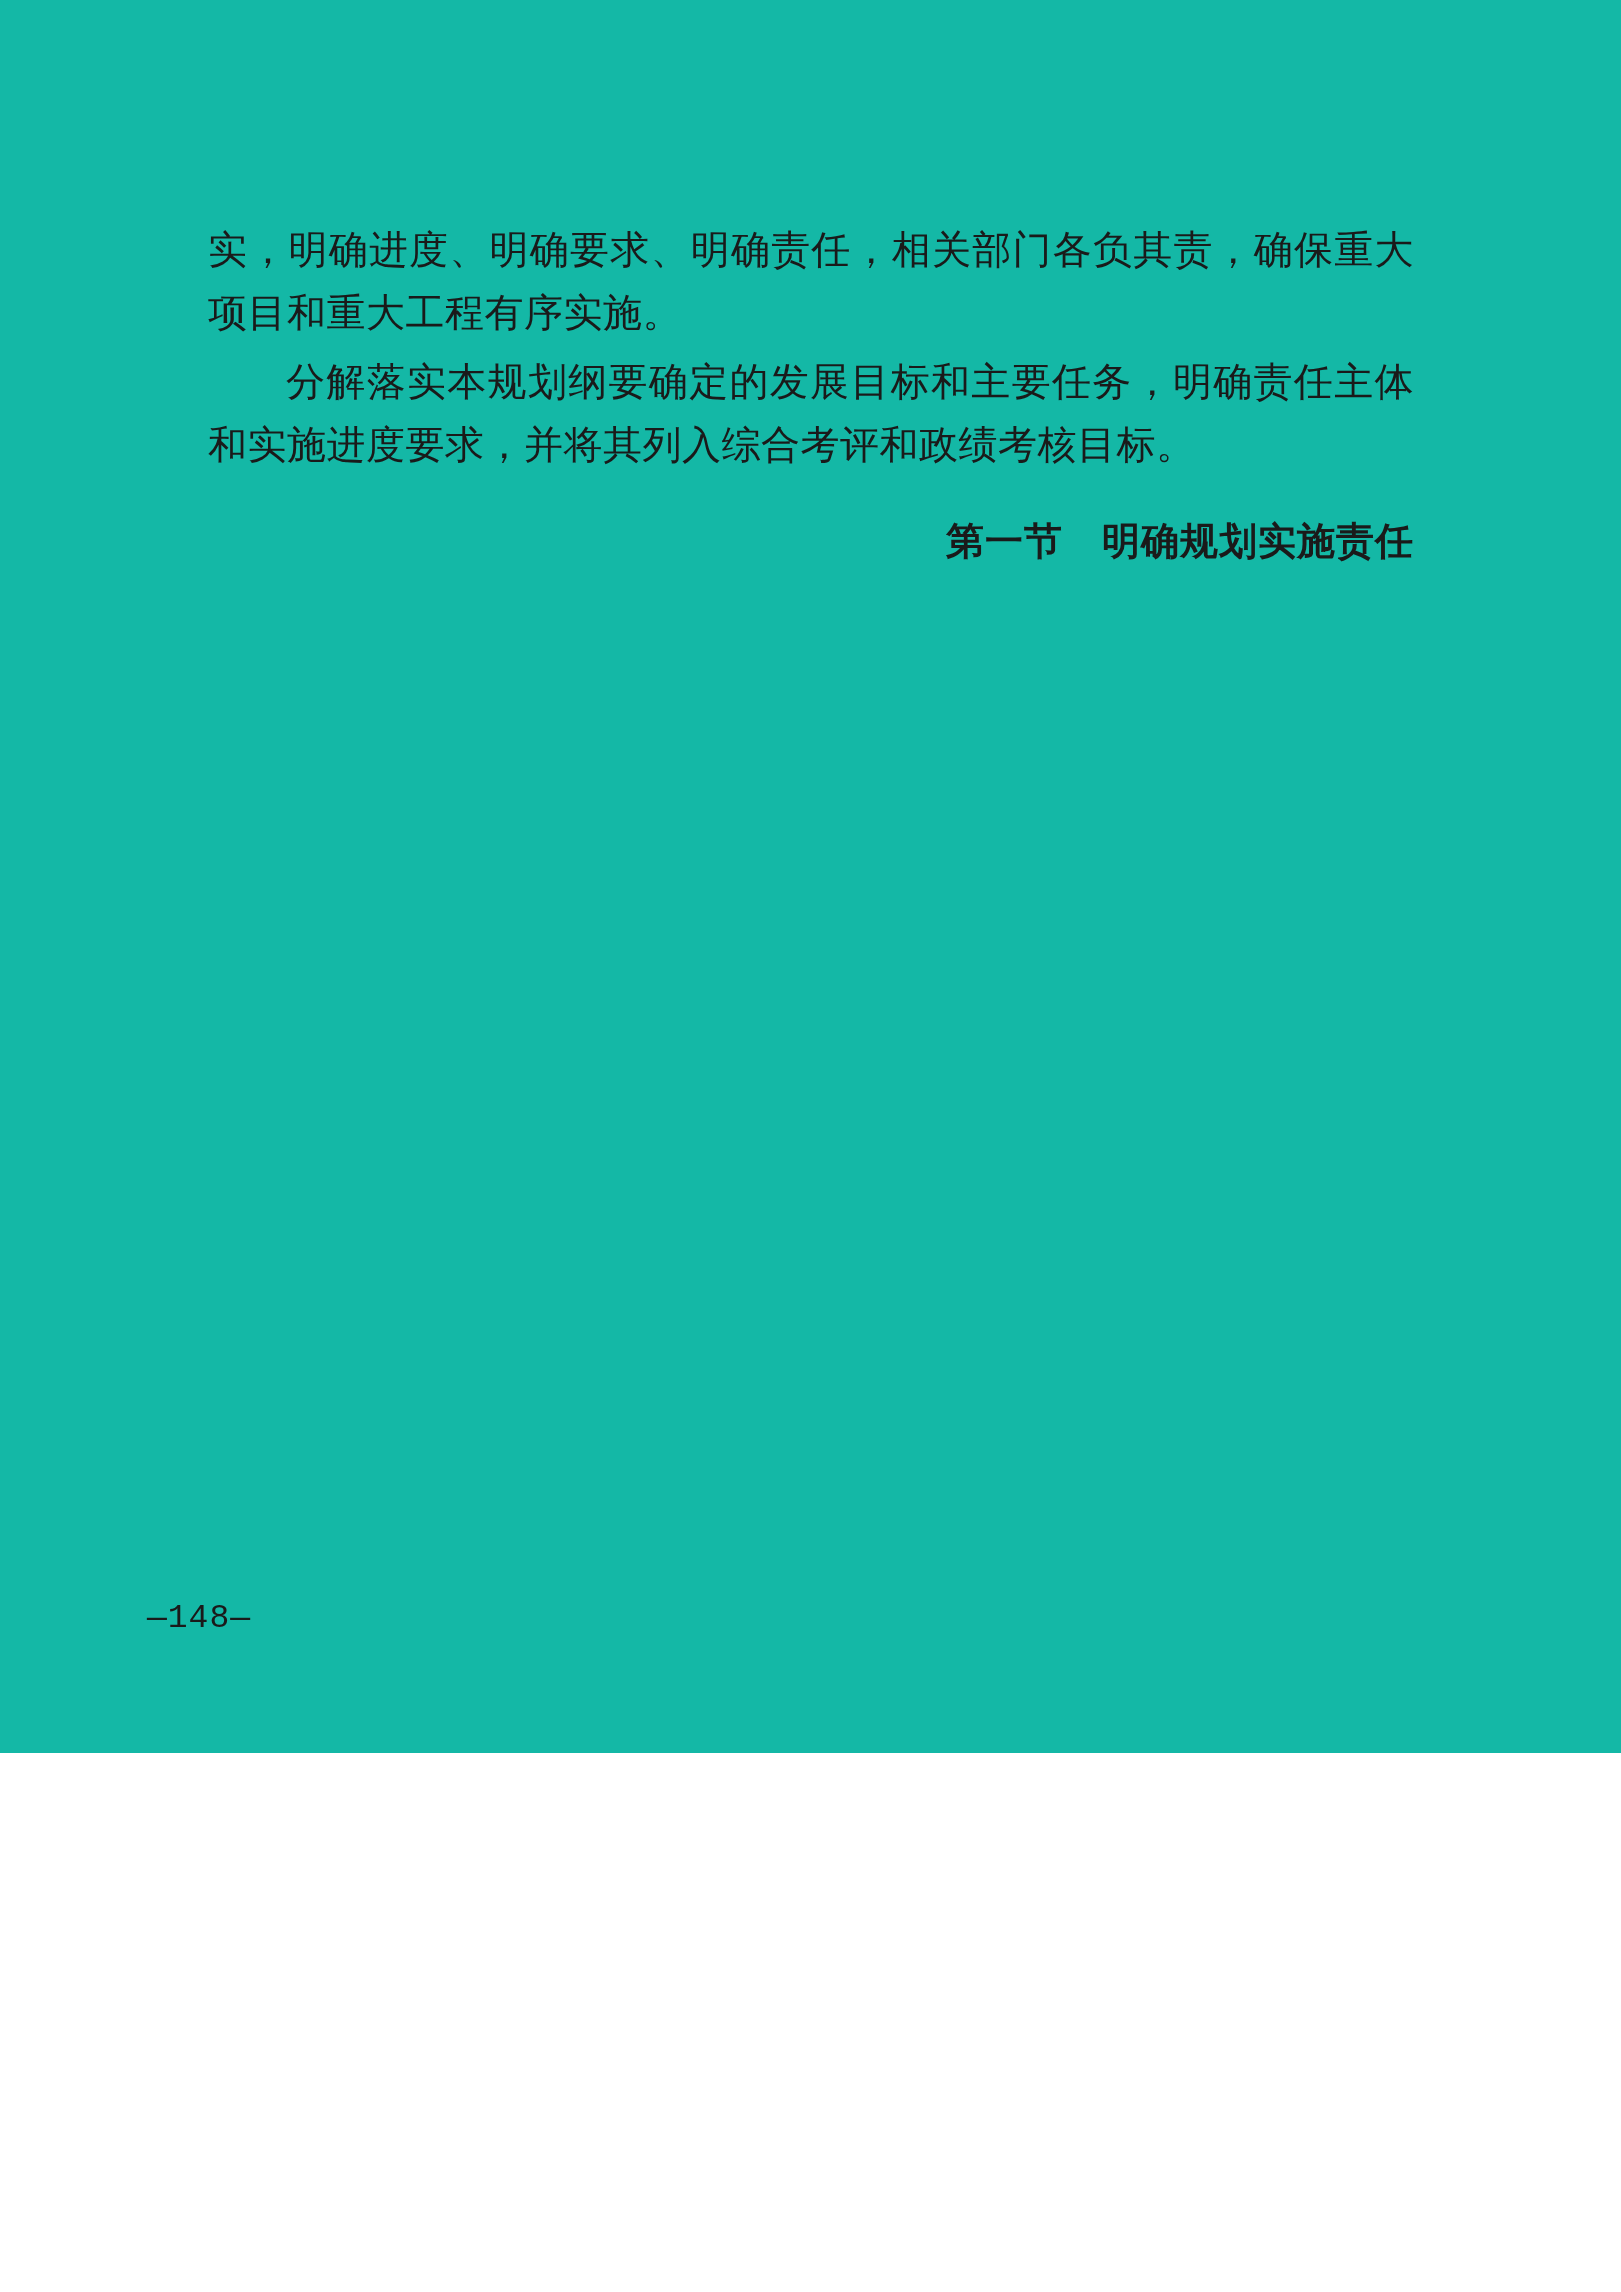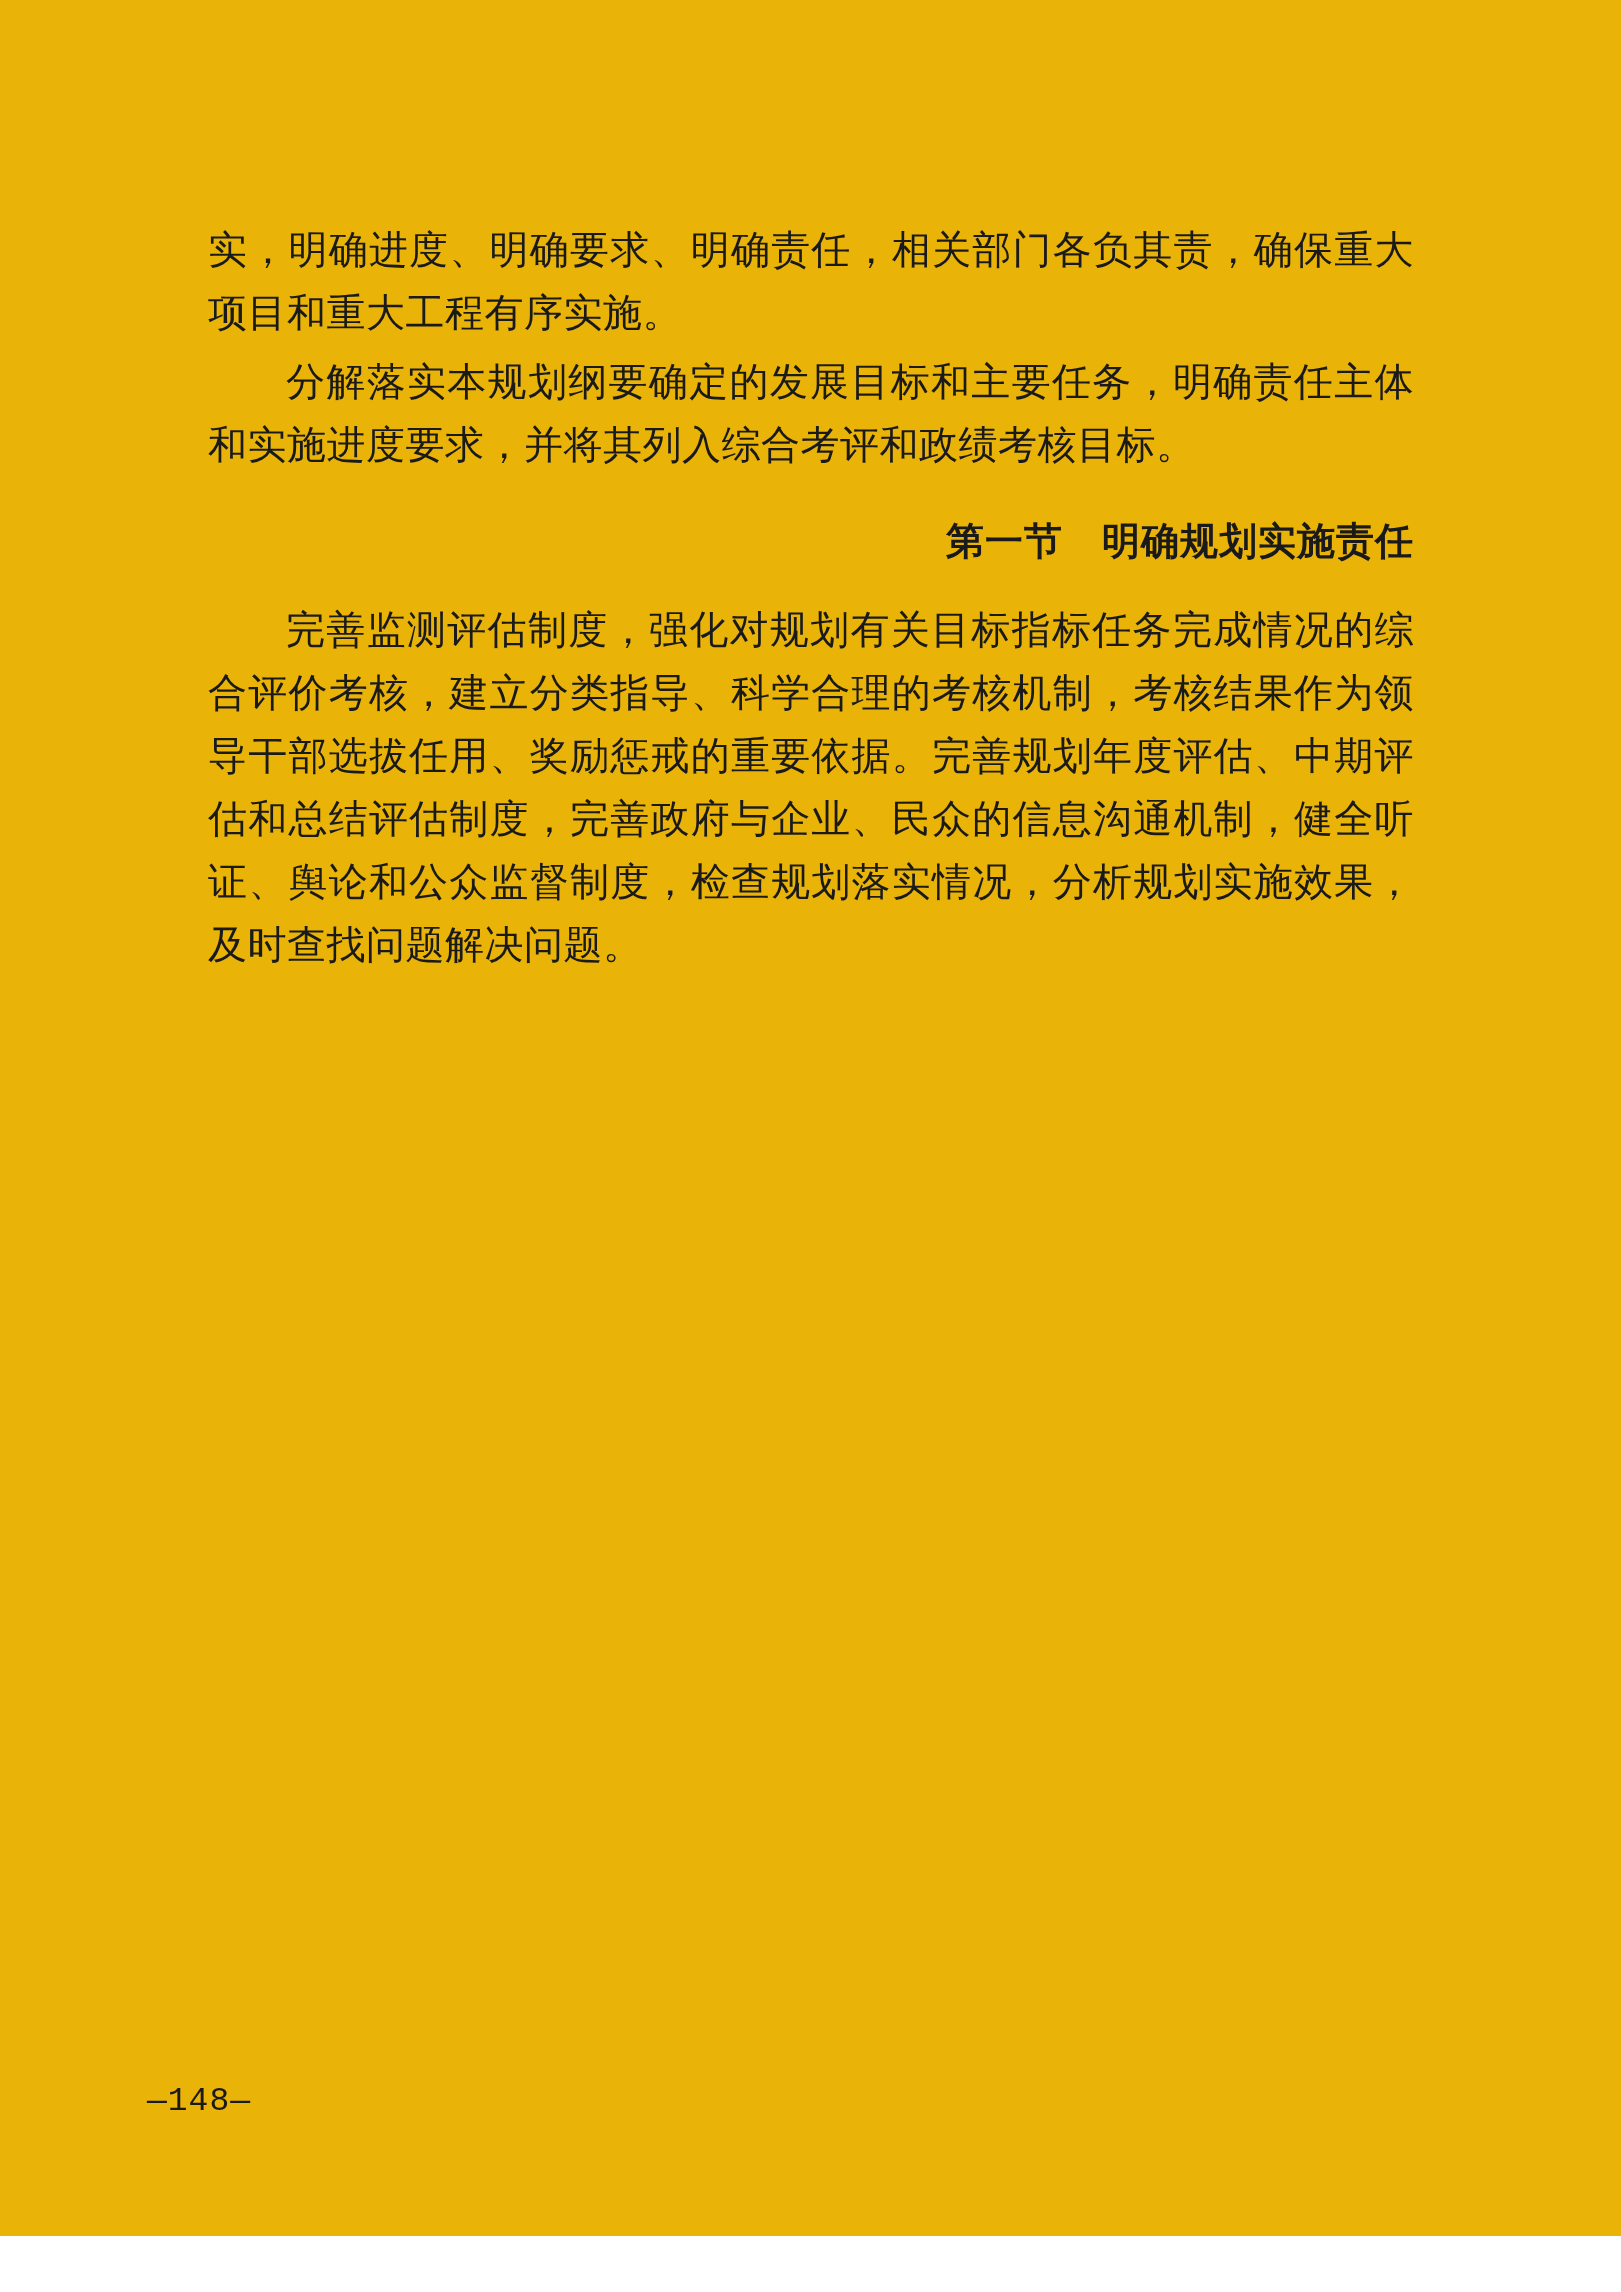--- a/index.html
+++ b/index.html
@@ -3,22 +3,22 @@
 <meta charset="utf-8">
 <style>
   html, body {
     margin: 0;
     padding: 0;
     background: #ffffff;
   }
   .page {
     position: relative;
     width: 1621px;
-    height: 2236px;
-    background: #eab308;
+    height: 1753px;
+    background: #14b8a6;
     margin: 0 auto;
     box-sizing: border-box;
     font-family: "Liberation Serif", "DejaVu Serif", serif;
     color: #1a1a1a;
     overflow: hidden;
   }
   .content {
     position: absolute;
     left: 208px;
     top: 218px;
@@ -71,20 +71,19 @@
 
     <p class="para">实，明确进度、明确要求、明确责任，相关部门各负其责，确保重大项目和重大工程有序实施。</p>
 
 
     <p class="para indent">分解落实本规划纲要确定的发展目标和主要任务，明确责任主体和实施进度要求，并将其列入综合考评和政绩考核目标。</p>
 
     <h3 class="section-heading">第一节　明确规划实施责任</h3>
 
 
 
-    <p class="para indent">完善监测评估制度，强化对规划有关目标指标任务完成情况的综合评价考核，建立分类指导、科学合理的考核机制，考核结果作为领导干部选拔任用、奖励惩戒的重要依据。完善规划年度评估、中期评估和总结评估制度，完善政府与企业、民众的信息沟通机制，健全听证、舆论和公众监督制度，检查规划落实情况，分析规划实施效果，及时查找问题解决问题。</p>
 
 
   </div>
 
   <div class="page-number">—148—</div>
 </div>
 
 
 </body></html>

